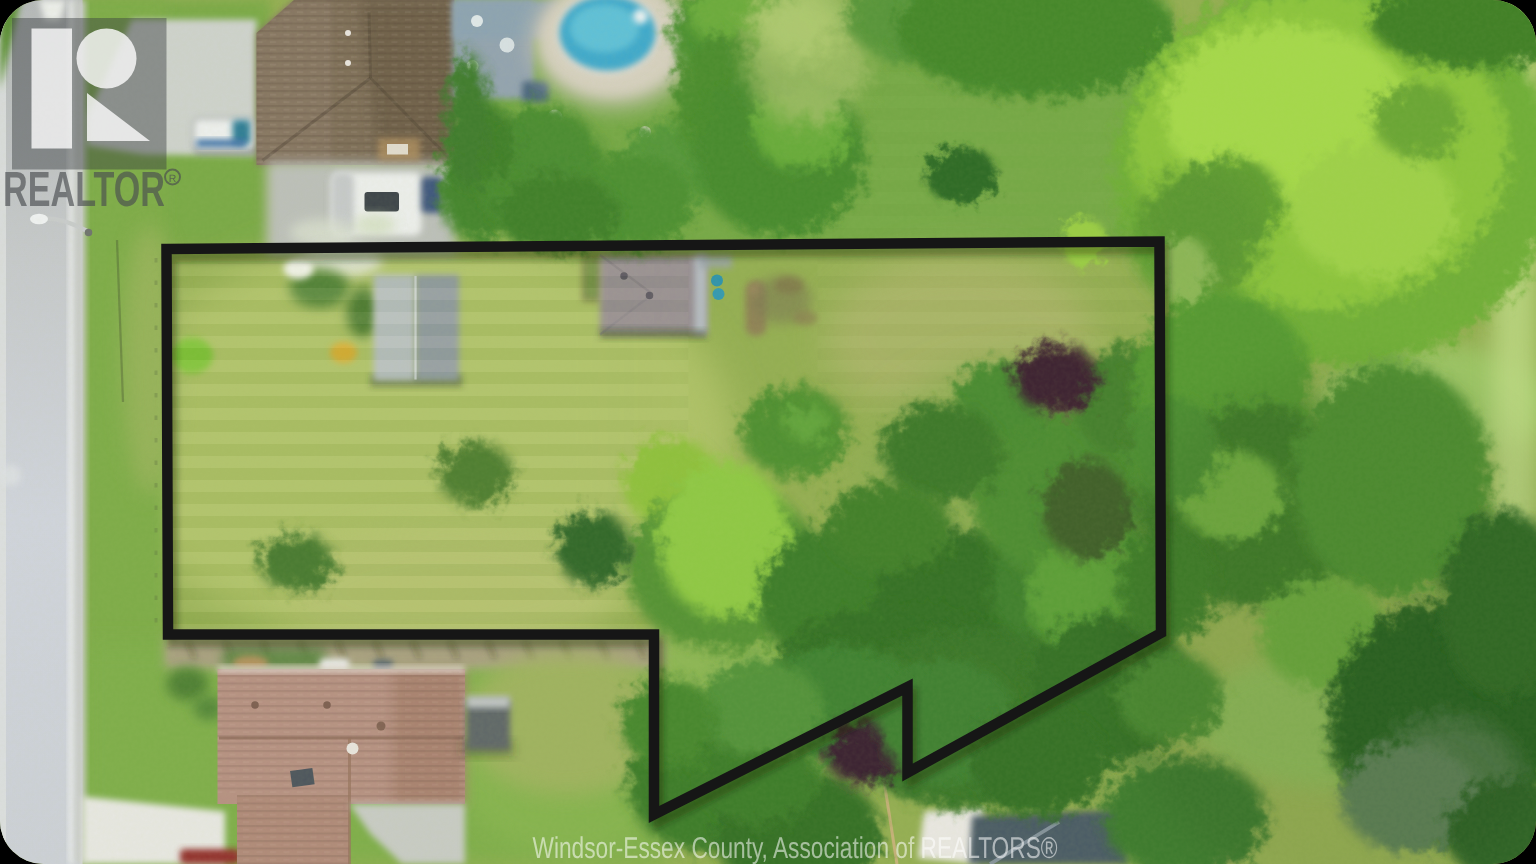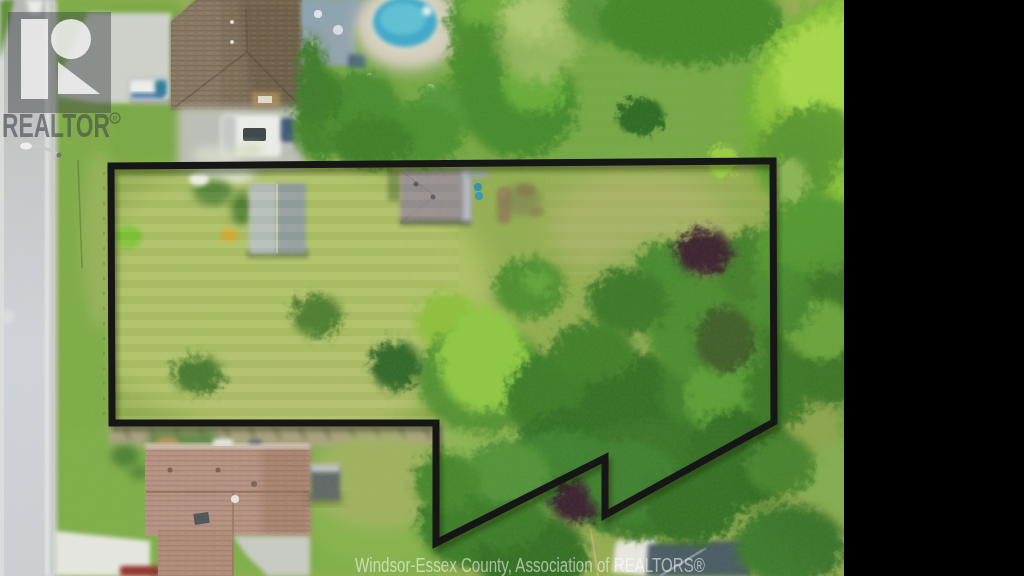--- a/index.html
+++ b/index.html
@@ -1,16 +1,16 @@
 <!DOCTYPE html>
 <html><head>
 <meta charset="utf-8">
 <style>
 html,body{margin:0;padding:0;background:#000;}
-#wrap{width:844px;height:576px;overflow:hidden;position:relative;font-family:"Liberation Sans",sans-serif;}
+#wrap{width:1024px;height:576px;overflow:hidden;position:relative;font-family:"Liberation Sans",sans-serif;border-radius:29px;}
 </style>
 </head>
 <body>
 <div id="wrap">
 <svg width="1024" height="576" viewBox="0 0 1024 576" xmlns="http://www.w3.org/2000/svg">
 <defs>
 <filter id="b2" x="-40%" y="-40%" width="180%" height="180%">
           <feGaussianBlur stdDeviation="2"></feGaussianBlur>
         </filter>
 <filter id="b4" x="-40%" y="-40%" width="180%" height="180%">

